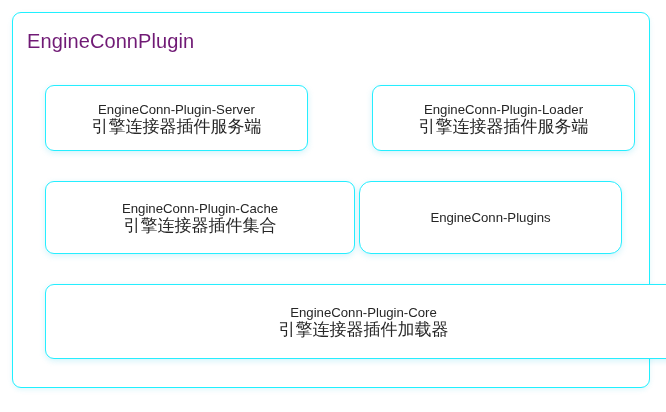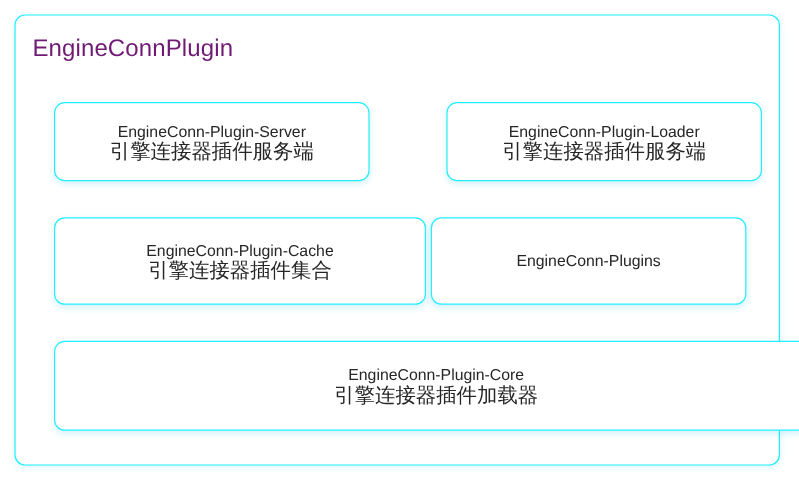--- a/index.html
+++ b/index.html
@@ -70,21 +70,21 @@
     color: #262626;
     white-space: nowrap;
     font-family: "Liberation Sans", "DejaVu Sans", sans-serif;
   }
 
   
   #box-server  { left: 32px;  top: 72px;  width: 263px; height: 66px; }
   #box-loader  { left: 359px; top: 72px;  width: 263px; height: 66px; }
   
   #box-cache   { left: 32px;  top: 168px; width: 310px; height: 73px; }
-  #box-plugins { left: 346px; top: 168px; width: 263px; height: 73px; }
+  #box-plugins { left: 346px; top: 168px; width: 263px; height: 73px; border-radius: 12px; }
   
   #box-core    { left: 32px;  top: 271px; width: 637px; height: 75px; }
 </style>
 </head>
 <body>
 
 <div id="diagram-root">
 
   <div id="group-title">EngineConnPlugin</div>
 

